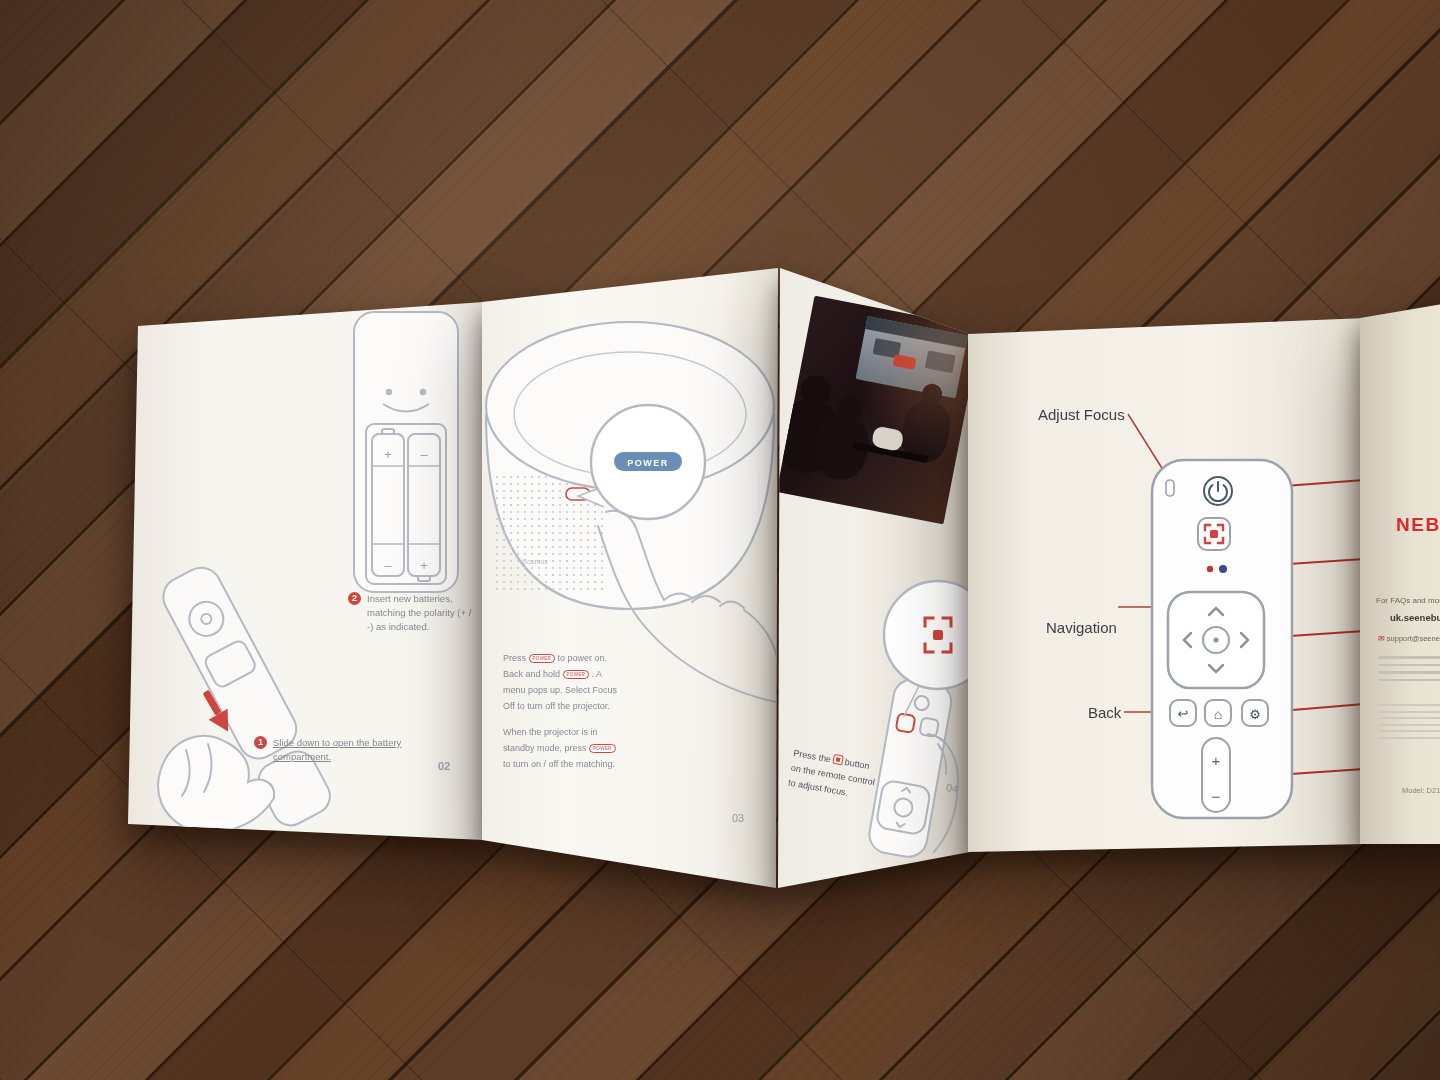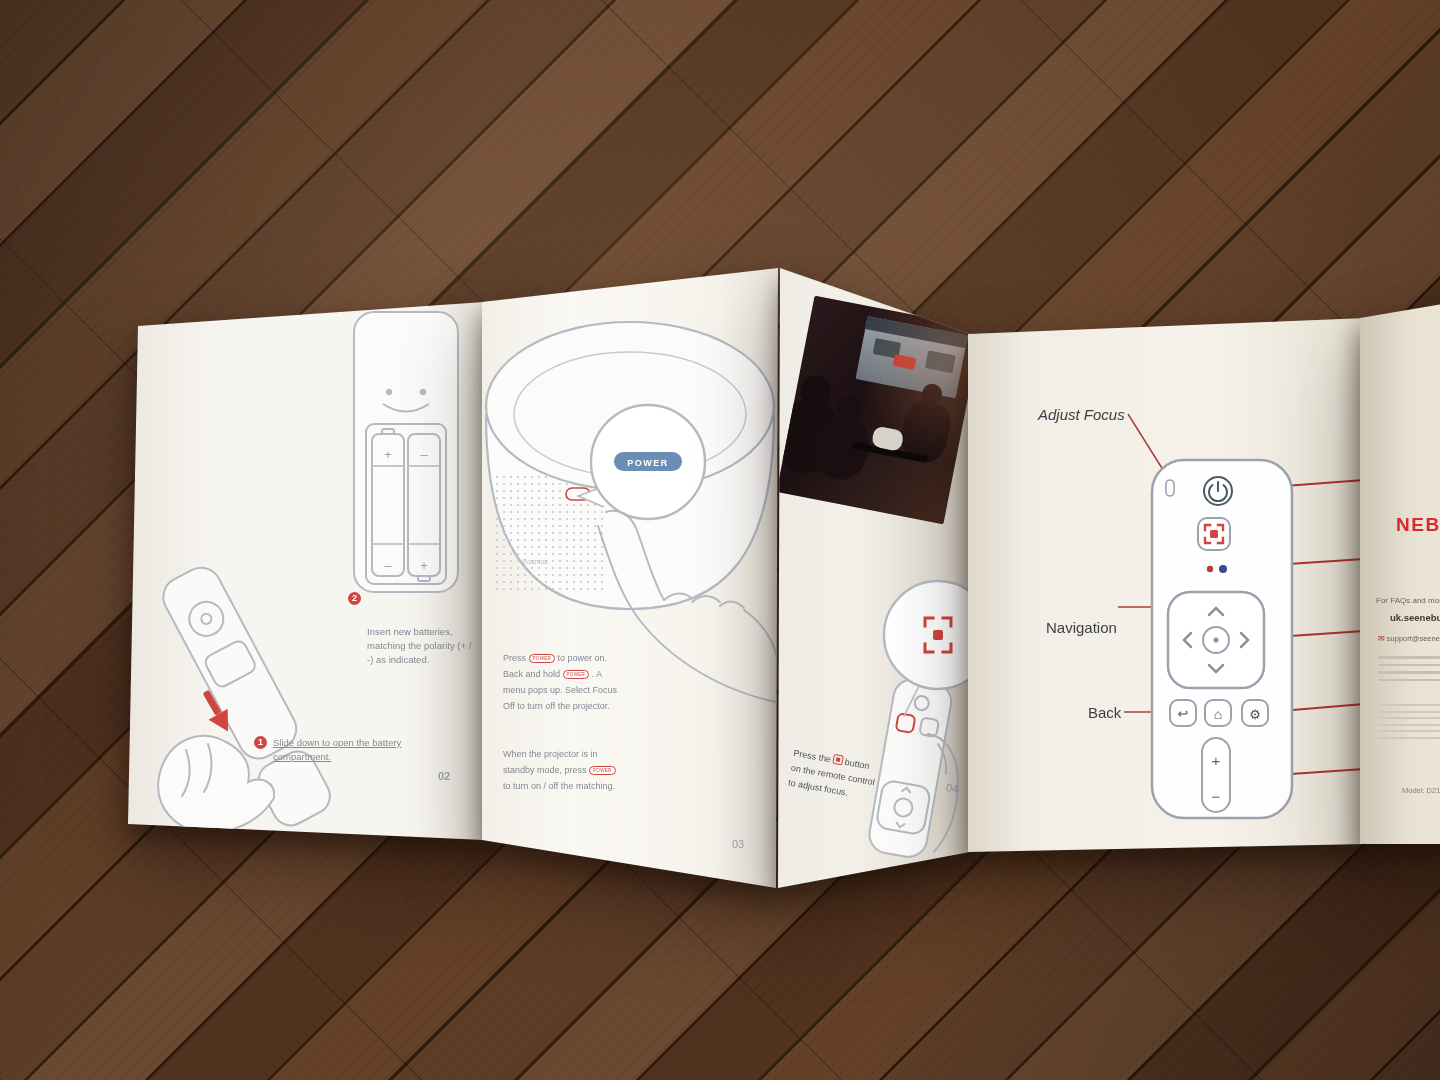--- a/index.html
+++ b/index.html
@@ -82,27 +82,27 @@
           <path d="M82,446 C88,464 86,480 78,494"></path>
           <g fill="#d0453f" stroke="none" transform="rotate(-30 92 414)">
             <rect x="88" y="390" width="7" height="26" rx="2"></rect>
             <polygon points="80,416 102,416 91,436"></polygon>
           </g>
         </g>
       </svg>
 
       <div class="step" style="left:222px;top:294px;width:134px;">
         <span class="badge">2</span>
-        <div style="width:112px;margin-top:33px;">Insert new batteries, matching the polarity (+ / -) as indicated.</div>
+        <div style="width:112px;">Insert new batteries, matching the polarity (+ / -) as indicated.</div>
       </div>
       <div class="step" style="left:128px;top:438px;width:156px;">
         <span class="badge">1</span>
         <div style="width:132px;text-decoration:underline;">Slide down to open the battery compartment.</div>
       </div>
-      <div class="pagenum" style="left:312px;top:472px;font-weight:bold;">02</div>
+      <div class="pagenum" style="left:312px;top:462px;font-weight:bold;">02</div>
     </div>
   </div>
 
   <div class="pwrap" style="left:480px;top:264px;width:300px;height:626px;">
     <div class="panel" style="clip-path:polygon(2px 38px,298px 4px,296px 624px,2px 576px);
          background:linear-gradient(to right,#f2efe8,#faf8f3 30%,#f6f3ec 80%,#e9e5db);">
       <svg class="art" viewBox="0 0 300 626">
         <defs>
           <pattern id="grille" width="7" height="7" patternUnits="userSpaceOnUse">
             <circle cx="3" cy="3" r="1.1" fill="#c3c9d0"></circle>
@@ -132,26 +132,26 @@
           <path d="M264,346 C284,360 296,380 298,400"></path>
         </g>
       </svg>
 
       <div style="position:absolute;left:23px;top:386px;">
         <div class="tline"><span>Press</span> <span class="pill">POWER</span> <span>to power on.</span></div>
         <div class="tline"><span>Back and hold</span> <span class="pill">POWER</span> <span>. A</span></div>
         <div class="tline">menu pops up. Select Focus</div>
         <div class="tline">Off to turn off the projector.</div>
       </div>
-      <div style="position:absolute;left:23px;top:482px;">
+      <div style="position:absolute;left:23px;top:460px;">
         <div class="tline">When the projector is in</div>
         <div class="tline"><span>standby mode, press</span> <span class="pill">POWER</span></div>
         <div class="tline">to turn on / off the matching.</div>
       </div>
-      <div class="pagenum" style="left:252px;top:574px;">03</div>
+      <div class="pagenum" style="left:252px;top:548px;">03</div>
     </div>
   </div>
 
   <div class="pwrap" style="left:778px;top:264px;width:192px;height:626px;">
     <div class="panel" style="clip-path:polygon(2px 4px,192px 70px,192px 588px,0px 624px);
          background:linear-gradient(to right,#efece5,#f3f0e9 40%,#e2ddd3 85%,#d5cfc3);">
 
       <div class="lrphoto">
         <div style="position:absolute;left:56px;top:10px;width:102px;height:64px;border-radius:2px;
              background:linear-gradient(#97a2b0,#6a7480);">
@@ -270,21 +270,21 @@
             <text x="289" y="409" font-size="13" fill="#44555f" text-anchor="middle" stroke="none">⚙</text>
           </g>
           <g>
             <rect x="236" y="428" width="28" height="74" rx="14" fill="#ffffff" stroke-width="2"></rect>
             <text x="250" y="456" font-size="15" fill="#5b636b" text-anchor="middle" stroke="none">+</text>
             <text x="250" y="492" font-size="15" fill="#5b636b" text-anchor="middle" stroke="none">−</text>
           </g>
         </g>
       </svg>
 
-      <div class="rlabel" style="left:72px;top:96px;font-style:italic;">Adjust Focus</div>
+      <div class="rlabel" style="left:72px;top:96px;">Adjust Focus</div>
       <div class="rlabel" style="left:80px;top:288px;margin-top:21px;">Navigation</div>
       <div class="rlabel" style="left:122px;top:394px;">Back</div>
     </div>
   </div>
 
   <div class="pwrap" style="left:1358px;top:296px;width:120px;height:556px;">
     <div class="panel" style="clip-path:polygon(2px 22px,120px 2px,120px 548px,2px 548px);
          background:linear-gradient(to right,#cdc5b4,#e8e2d3 45%,#efe9da);">
       <div style="position:absolute;left:38px;top:218px;font-size:19px;font-weight:bold;letter-spacing:1.5px;color:#d92b2b;white-space:nowrap;">NEBULA</div>
       <div style="position:absolute;left:18px;top:300px;font-size:8px;color:#6b6257;white-space:nowrap;">For FAQs and more info</div>

